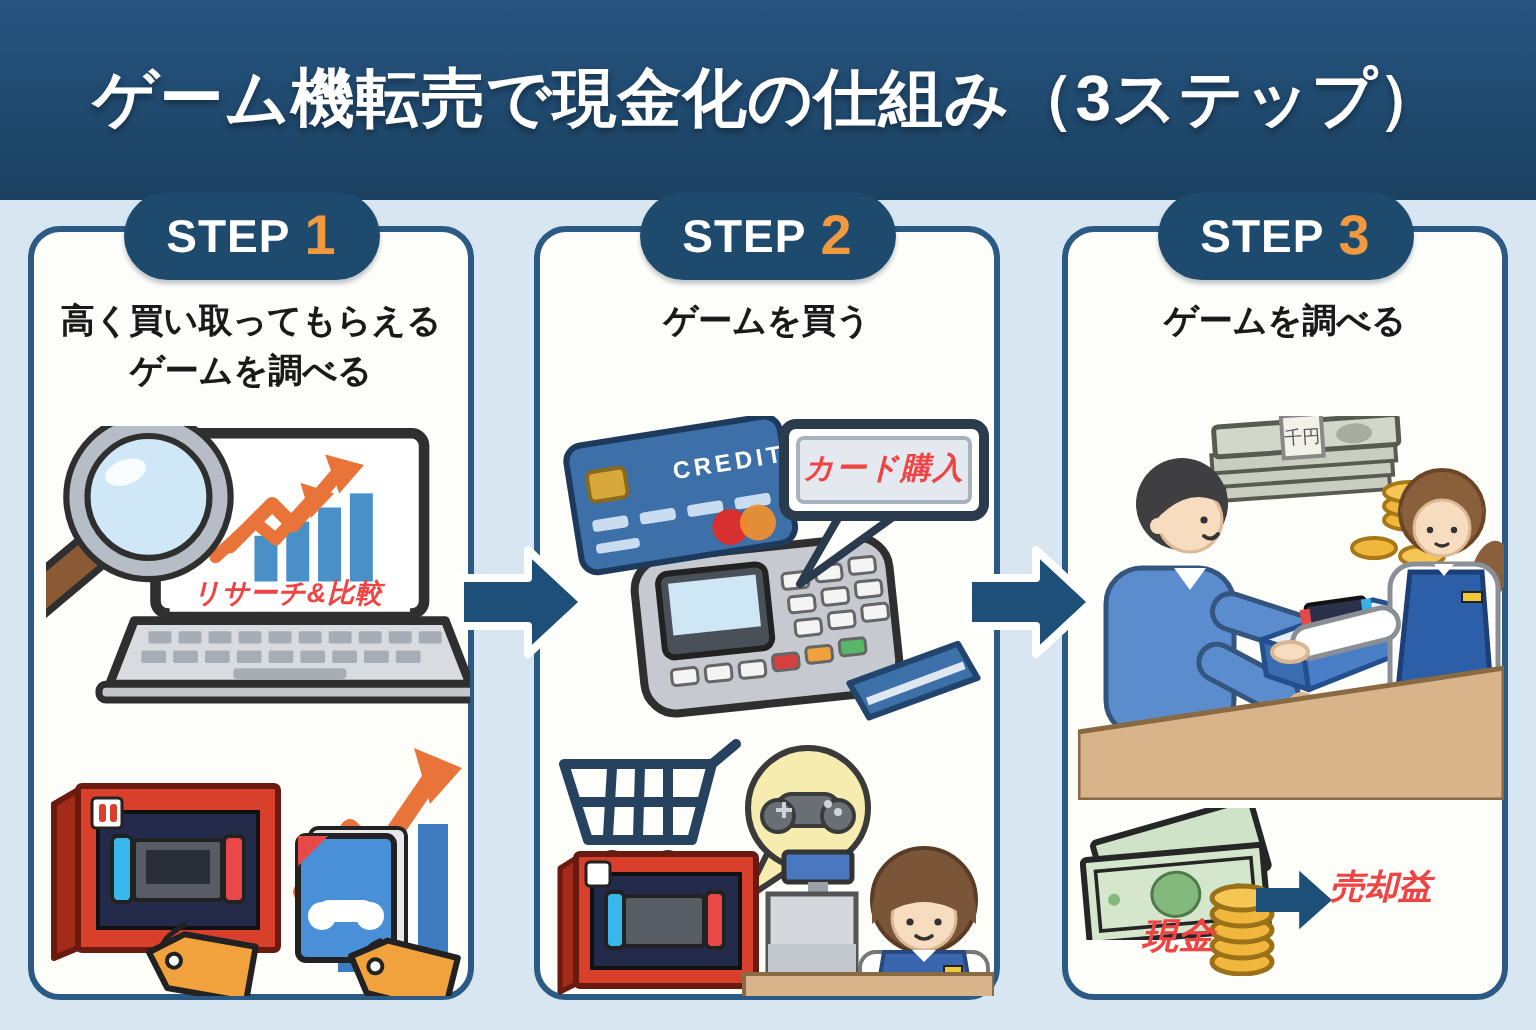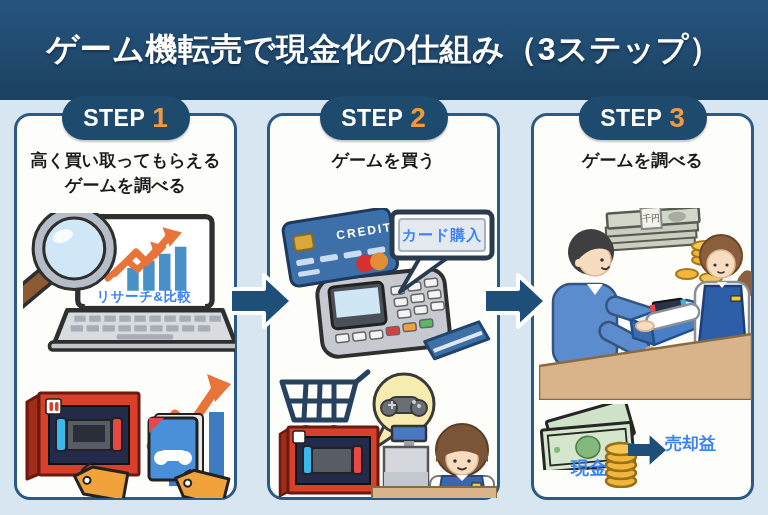--- a/index.html
+++ b/index.html
@@ -20,21 +20,21 @@
   .badge{position:absolute;top:-20px;left:50%;transform:translateX(-50%);
          background:#1e4a6e;border-radius:24px;height:44px;min-width:128px;
          display:flex;align-items:center;justify-content:center;gap:7px;
          padding:0 18px;box-sizing:border-box;box-shadow:0 2px 2px rgba(20,40,60,.25);}
   .badge-step{color:#ffffff;font-size:23px;font-weight:800;letter-spacing:.5px;}
   .badge-num{color:#f0993f;font-size:28px;font-weight:800;}
   .heading{margin-top:33px;text-align:center;font-weight:800;font-size:17px;
            line-height:1.45;color:#1a1a1a;}
   .heading span{display:block;}
   .illus{position:absolute;}
-  .overlay-label{position:absolute;font-weight:800;color:#3b82f6;text-align:center;}
+  .overlay-label{position:absolute;font-weight:800;color:#ef4444;text-align:center;font-style:italic;}
   .screen-label{left:61px;top:172px;width:132px;font-size:13.5px;letter-spacing:.5px;}
   .bubble-label{left:129px;top:103px;width:86px;height:32px;line-height:32px;
                 font-size:15px;letter-spacing:1px;}
   .cash-label{left:10px;top:340px;width:90px;font-size:18px;}
   .profit-label{left:131px;top:316px;width:86px;font-size:17px;font-weight:800;text-align:left;}
   .step-arrow{position:absolute;top:272px;width:68px;height:58px;}
   .arrow1{left:228px;} .arrow2{left:482px;}
 </style>
 </head>
 <body>

